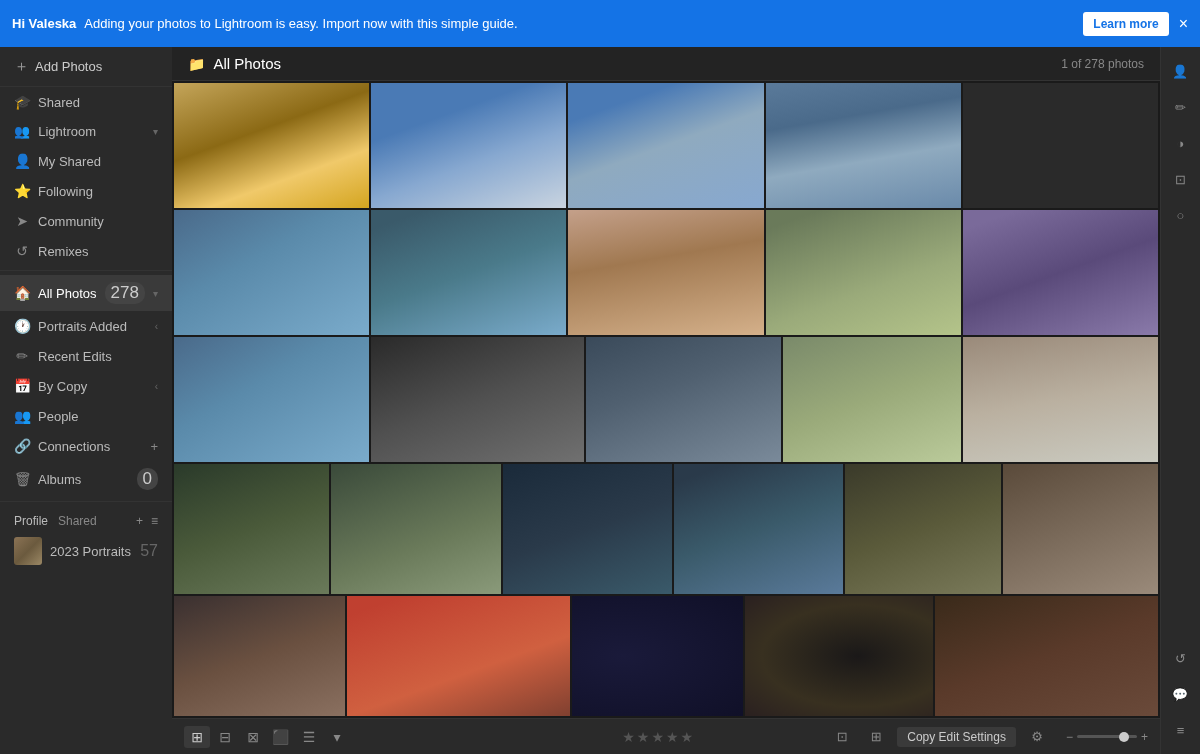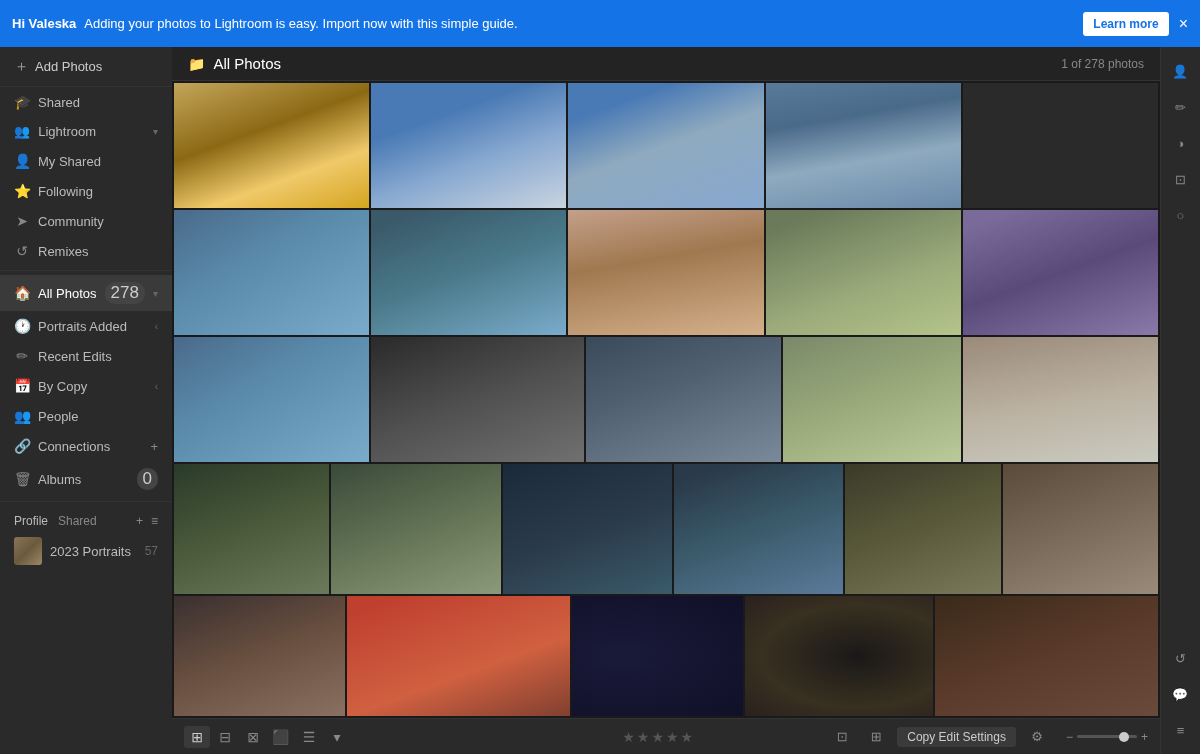--- a/index.html
+++ b/index.html
@@ -132,21 +132,21 @@
       border-radius: 3px;
       background: #555;
       overflow: hidden;
       flex-shrink: 0;
     }
     .album-thumb-inner {
       width: 100%;
       height: 100%;
       background: linear-gradient(135deg, #8b7355 0%, #6b5a3e 50%, #9b8865 100%);
     }
-    .album-count { margin-left: auto; color: #666; font-size: 12px; }
+    .album-count { margin-left: auto; color: #666; font-size: 16px; }
 
     
     .content-area {
       flex: 1;
       display: flex;
       flex-direction: column;
       overflow: hidden;
       background: #1a1a1a;
     }
 

